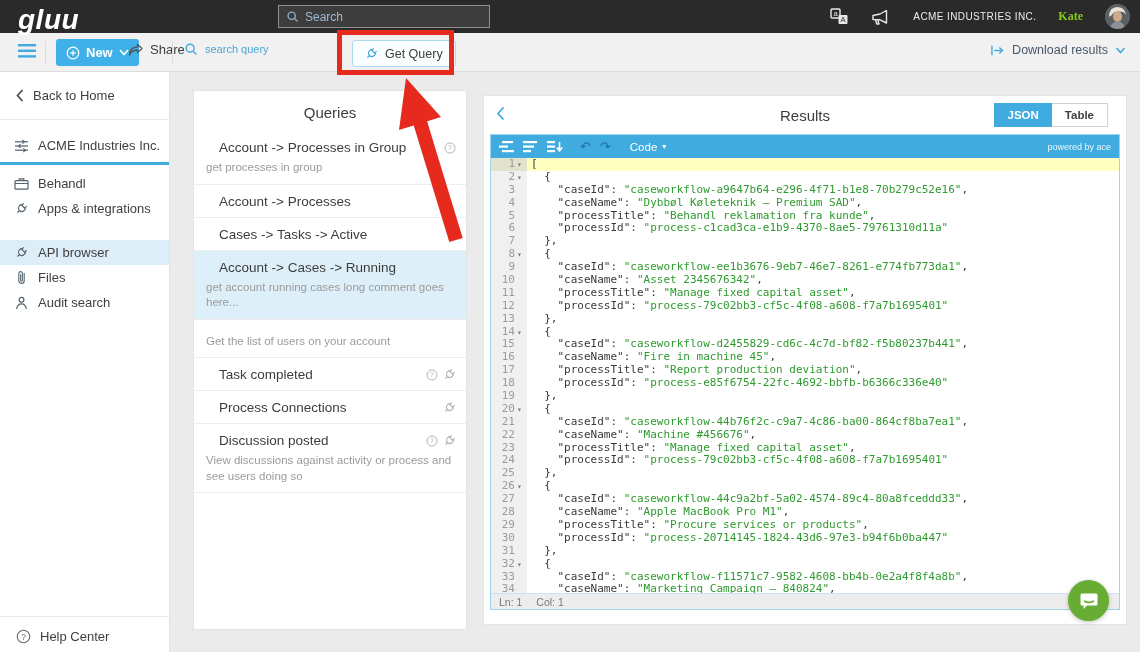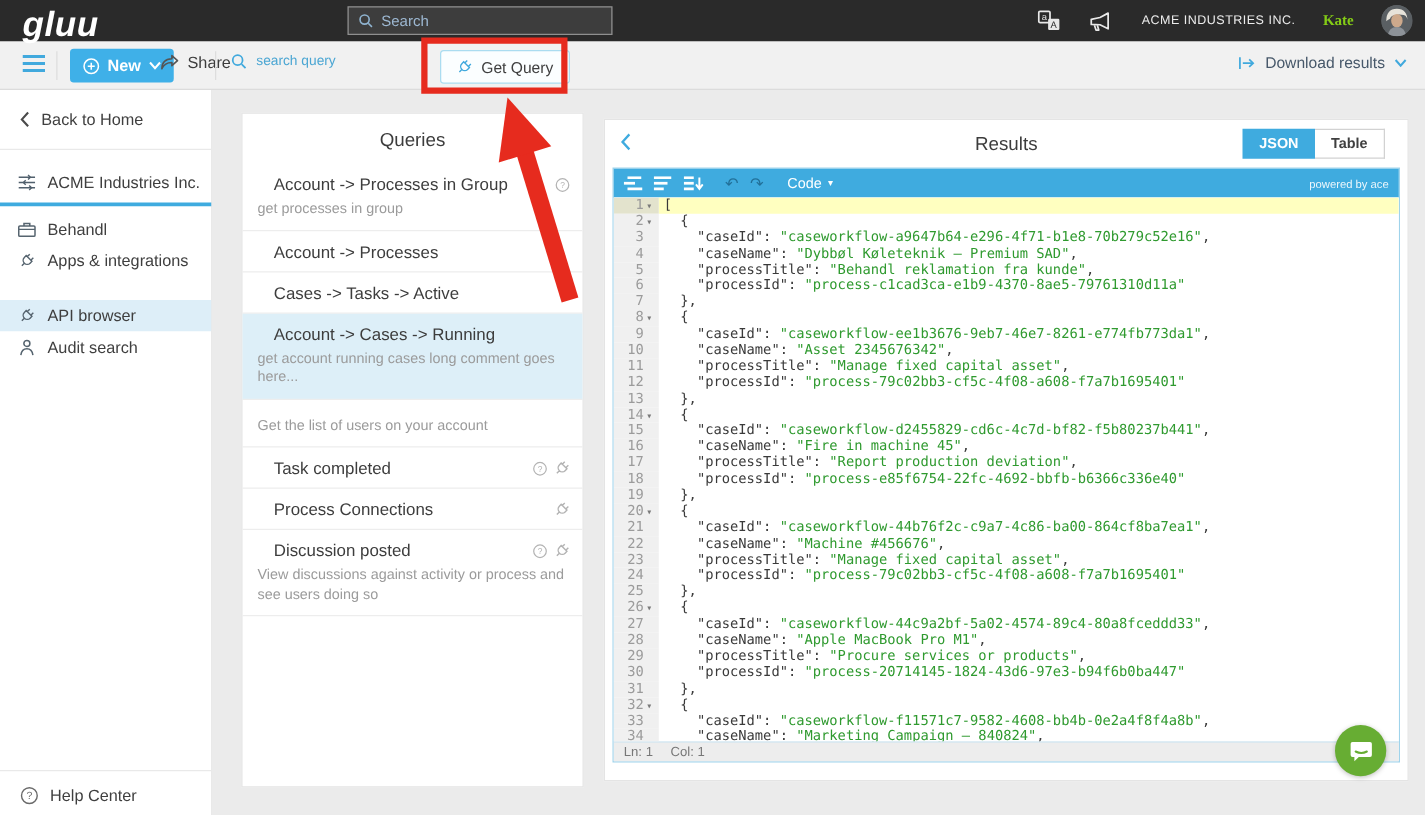--- a/index.html
+++ b/index.html
@@ -250,20 +250,28 @@
       </div>
       <div class="side-item active">
         <span class="ico">
           <svg width="13" height="13" viewBox="0 0 16 16">
             <g transform="rotate(45 8 8)">
               <path d="M5.5 1.5 V5 M10.5 1.5 V5 M4 5 H12 V7.5 A4 4 0 0 1 4 7.5 Z M8 11.5 V15" fill="none" stroke="currentColor" stroke-width="1.4"></path>
             </g>
           </svg>
         </span>
         <span>API browser</span>
+      </div>
+      <div class="side-item">
+        <span class="ico">
+          <svg width="9" height="15" viewBox="0 0 10 16">
+            <path d="M8 3 V11.5 A3 3 0 0 1 2 11.5 V3.5 A2 2 0 0 1 6 3.5 V11 A1 1 0 0 1 4 11 V4.5" fill="none" stroke="currentColor" stroke-width="1.2"></path>
+          </svg>
+        </span>
+        <span>Files</span>
       </div>
       <div class="side-item">
         <span class="ico">
           <svg width="13" height="14" viewBox="0 0 14 15">
             <circle cx="7" cy="4" r="2.6" fill="none" stroke="currentColor" stroke-width="1.3"></circle>
             <path d="M1.8 14 Q2.5 8.5 7 8.5 Q11.5 8.5 12.2 14" fill="none" stroke="currentColor" stroke-width="1.3"></path>
           </svg>
         </span>
         <span>Audit search</span>
       </div>

